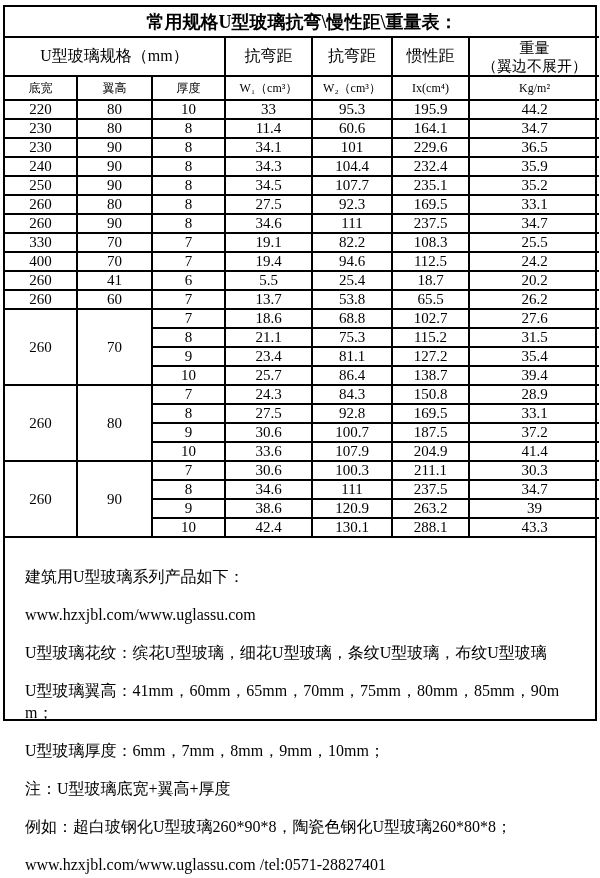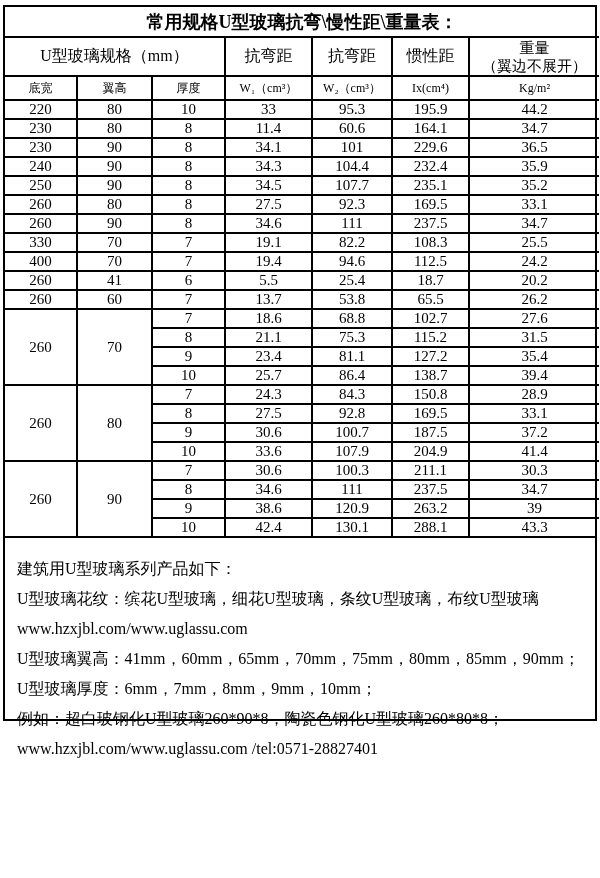--- a/index.html
+++ b/index.html
@@ -64,21 +64,21 @@
     font-size: 15px;
   }
   tbody tr.inner td { border-top-width: 1px; }
   .notes {
     flex: 1;
     border-top: 2px solid #000;
     padding: 12px 4px 0 4px;
     font-size: 16px;
     line-height: 22px;
   }
-  .notes p { margin: 8px; word-break: break-all; }
+  .notes p { margin: 16px; word-break: break-all; }
 </style>
 </head>
 <body>
 
 <div class="sheet">
   <table class="spec">
     <colgroup>
       <col class="c1">
         <col class="c2">
         <col class="c3">
@@ -299,20 +299,21 @@
           <td>42.4</td>
           <td>130.1</td>
           <td>288.1</td>
           <td>43.3</td>
         </tr>
       </tbody>
   </table>
 
   <div class="notes" id="notes-block">
       <p>建筑用U型玻璃系列产品如下：</p>
+      <p>www.hzxjbl.com/www.uglassu.com</p>
       <p>U型玻璃花纹：缤花U型玻璃，细花U型玻璃，条纹U型玻璃，布纹U型玻璃</p>
-      <p>www.hzxjbl.com/www.uglassu.com</p>
       <p>U型玻璃翼高：41mm，60mm，65mm，70mm，75mm，80mm，85mm，90mm；</p>
       <p>U型玻璃厚度：6mm，7mm，8mm，9mm，10mm；</p>
+      <p>注：U型玻璃底宽+翼高+厚度</p>
       <p>例如：超白玻钢化U型玻璃260*90*8，陶瓷色钢化U型玻璃260*80*8；</p>
       <p>www.hzxjbl.com/www.uglassu.com /tel:0571-28827401</p>
     </div>
 </div>
 
 </body></html>

